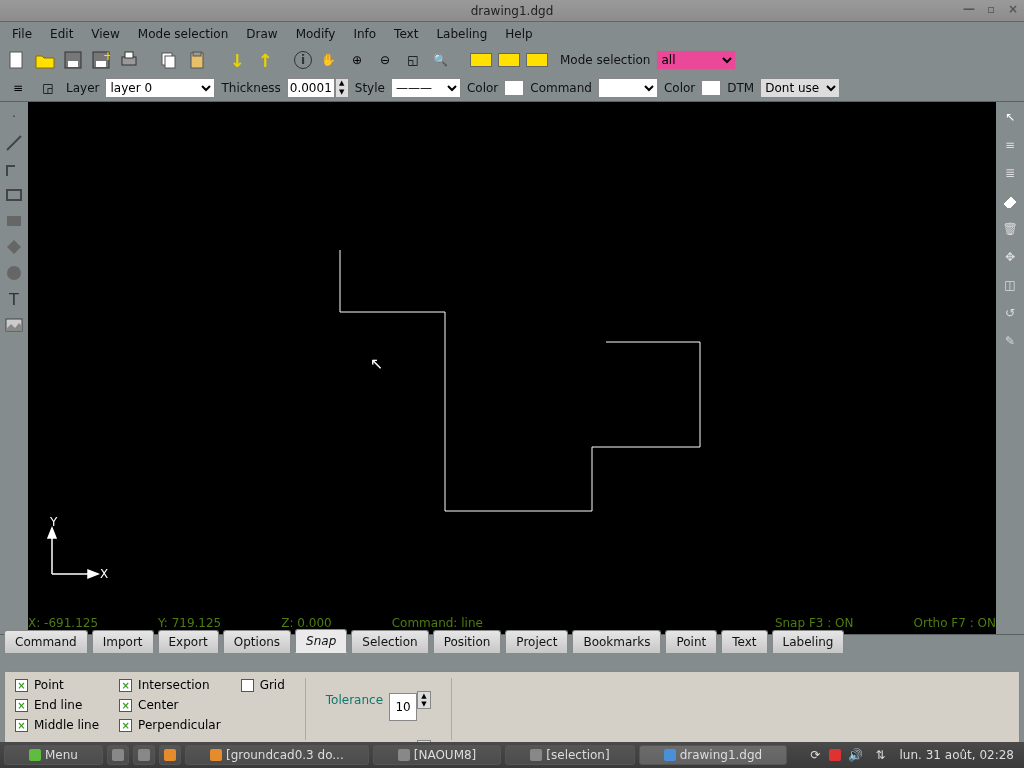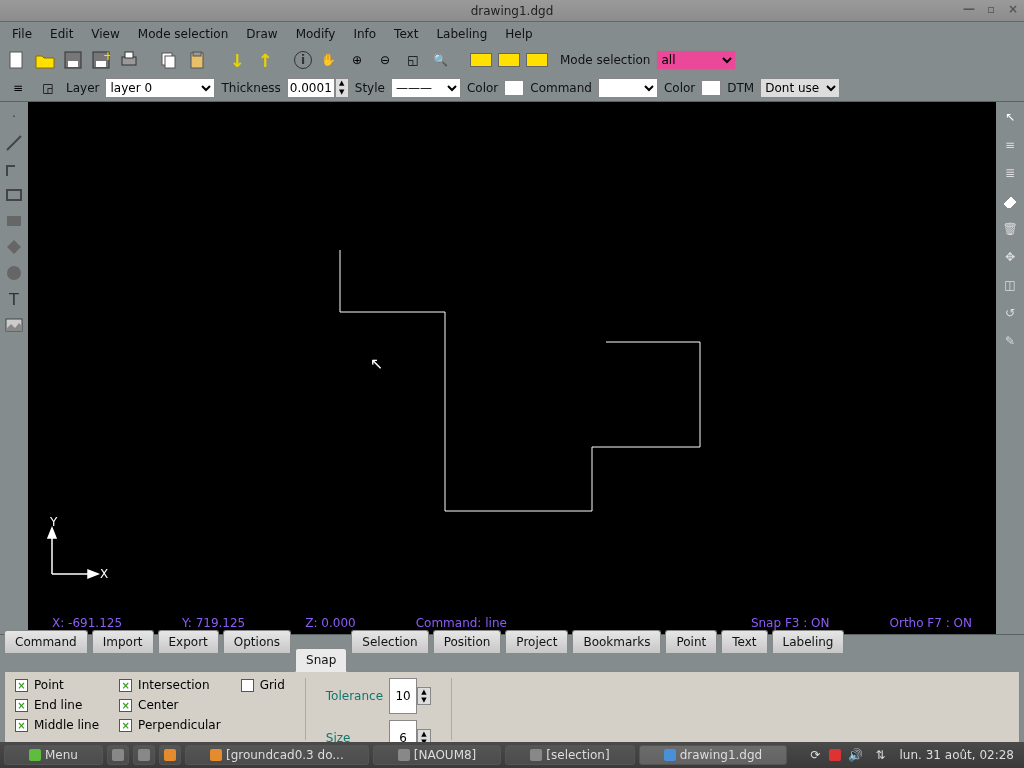--- a/index.html
+++ b/index.html
@@ -41,40 +41,40 @@
 .sidetool { width: 28px; background: #848c8e; display: flex; flex-direction: column; align-items: center; padding-top: 4px; gap: 4px; }
 .sidetool .stbtn { width: 22px; height: 22px; display: flex; align-items: center; justify-content: center; cursor: pointer; color: #333; }
 .canvas-wrap { flex: 1; position: relative; background: #000; margin-right: 28px; }
 .righttool { position: absolute; right: 0; top: 102px; width: 28px; height: 510px; background: #848c8e; display: flex; flex-direction: column; align-items: center; padding-top: 4px; gap: 6px; }
 .righttool .rtbtn { width: 22px; height: 22px; display: flex; align-items: center; justify-content: center; cursor: pointer; color: #ddd; }
 
 svg.drawing { position: absolute; inset: 0; }
 .cursor-arrow { position: absolute; left: 342px; top: 252px; color: #fff; font-size: 16px; pointer-events: none; }
 
 
-.status { height: 22px; background: #000; color: #8b5cf6; display: flex; align-items: center; padding: 0 24px; font-size: 12px; }
+.status { height: 22px; background: #000; color: #4d7c0f; display: flex; align-items: center; padding: 0 0; font-size: 12px; }
 .status .sitem { margin-right: 60px; white-space: nowrap; }
 .status .flex { flex: 1; }
 
 
 .tabrow { height: 26px; background: #848c8e; display: flex; align-items: flex-end; padding: 18px 4px; gap: 4px; border-top: 1px solid #5a6264; }
 .tabrow .tab { padding: 4px 10px; background: linear-gradient(#e6e6e6,#c7c7c7); border: 1px solid #888; border-bottom: none; border-radius: 3px 3px 0 0; cursor: pointer; color: #111; }
-.tabrow .tab.active { background: #eaeaea; position: relative; top: 19px; border-bottom: 1px solid #eaeaea; }
+.tabrow .tab.active { background: #eaeaea; position: relative; top: 0; border-bottom: 1px solid #eaeaea; font-style: italic; }
 
 
 .panel { height: 76px; background: #d4d0c8; border: 1px solid #888; margin: 0 4px; display: flex; padding: 6px 10px; gap: 20px; align-items: flex-start; }
 .col { display: flex; flex-direction: column; gap: 6px; }
 .chk { display: flex; align-items: center; gap: 6px; }
 .chk .box { width: 13px; height: 13px; border: 1px solid #555; display: inline-flex; align-items: center; justify-content: center; font-size: 10px; background: #fff; }
 .chk .box.on { color: #3a9d23; font-weight: bold; }
 .divider { width: 1px; background: #aaa; align-self: stretch; }
 .formcol { display: grid; grid-template-columns: auto auto; gap: 6px 6px; align-items: center; }
 .formcol .lbl { color: #0f766e; }
 .formcol .val { display: flex; align-items: center; }
-.formcol input { width: 28px; height: 36px; text-align: center; border: 1px solid #888; }
+.formcol input { width: 28px; height: 28px; text-align: center; border: 1px solid #888; margin-top: 15px; }
 .formcol .yel { width: 30px; height: 16px; background: #ffff00; border: 1px solid #666; }
 .btncol { display: flex; flex-direction: column; gap: 6px; }
 .btncol .row { display: flex; gap: 8px; }
 .btn3d { padding: 4px 14px; background: linear-gradient(#f0f0f0,#d0d0d0); border: 1px solid #888; border-radius: 2px; cursor: pointer; color: #111; }
 
 
 .taskbar { position: absolute; left: 0; bottom: 0; width: 1024px; height: 26px; background: linear-gradient(#4a4a4a,#3a3a3a); display: flex; align-items: center; padding: 0 4px; gap: 4px; color: #ddd; font-size: 11px; }
 .taskbar .tbitem { display: flex; align-items: center; gap: 4px; padding: 2px 24px; background: rgba(255,255,255,0.08); border: 1px solid #555; border-radius: 3px; cursor: pointer; height: 20px; }
 .taskbar .tbitem.active { background: rgba(255,255,255,0.2); }
 .taskbar .flex { flex: 1; }

